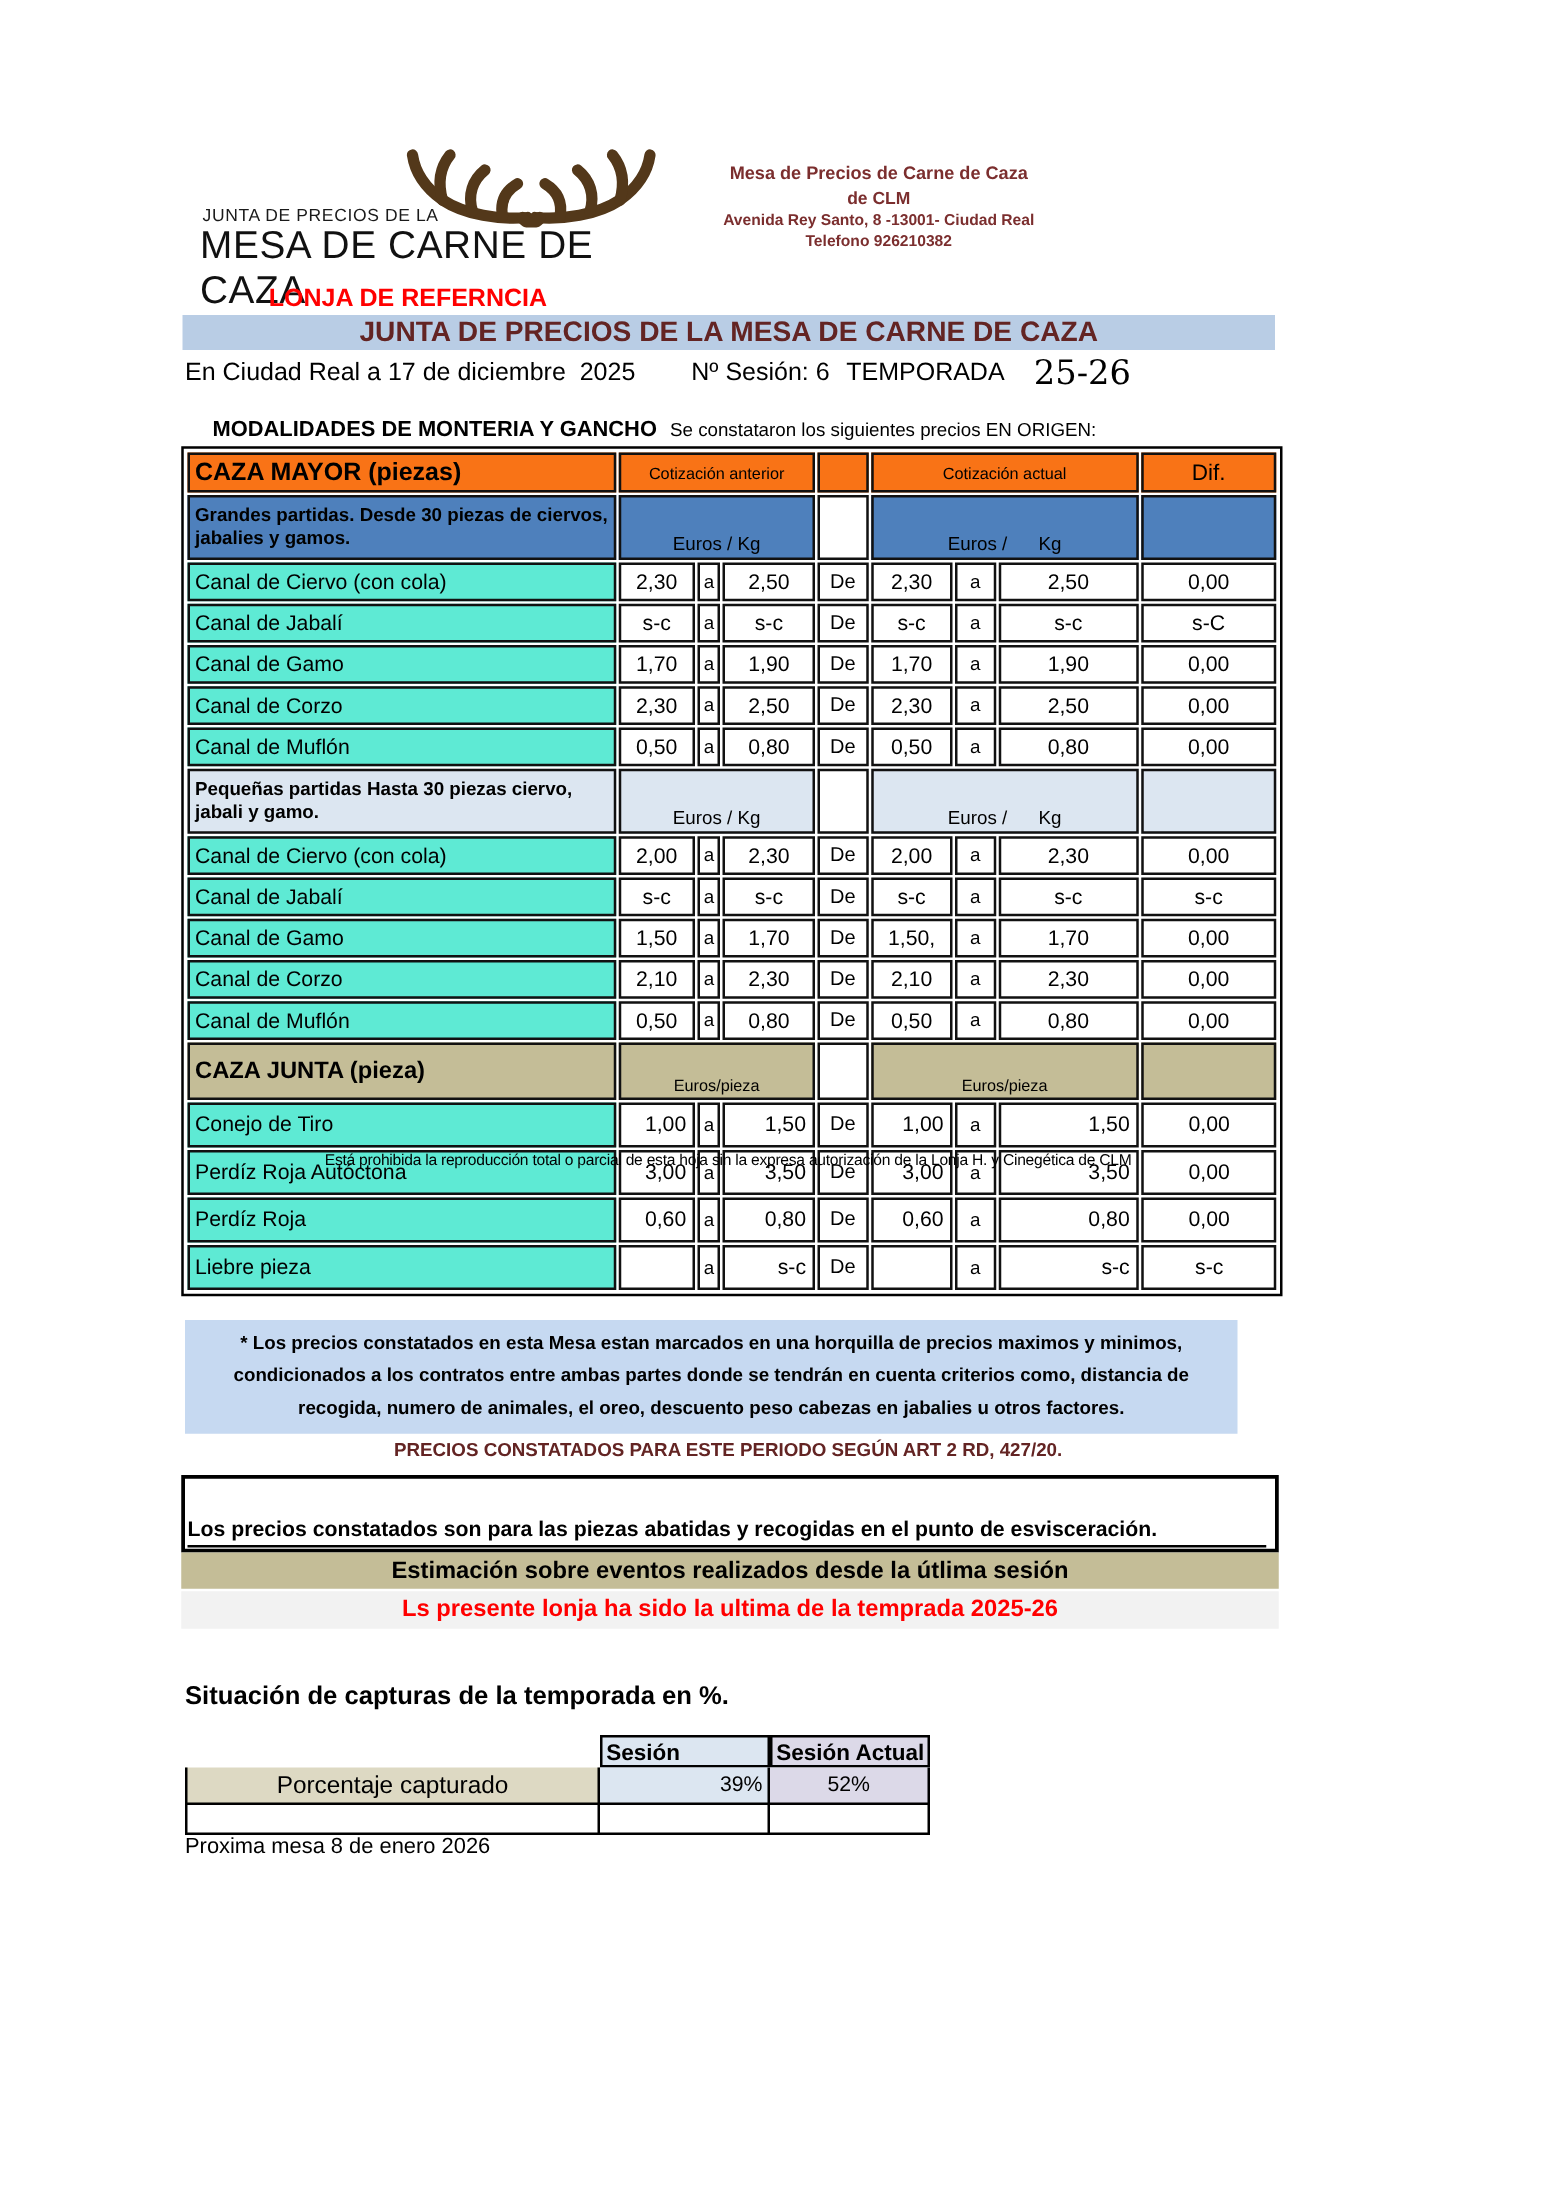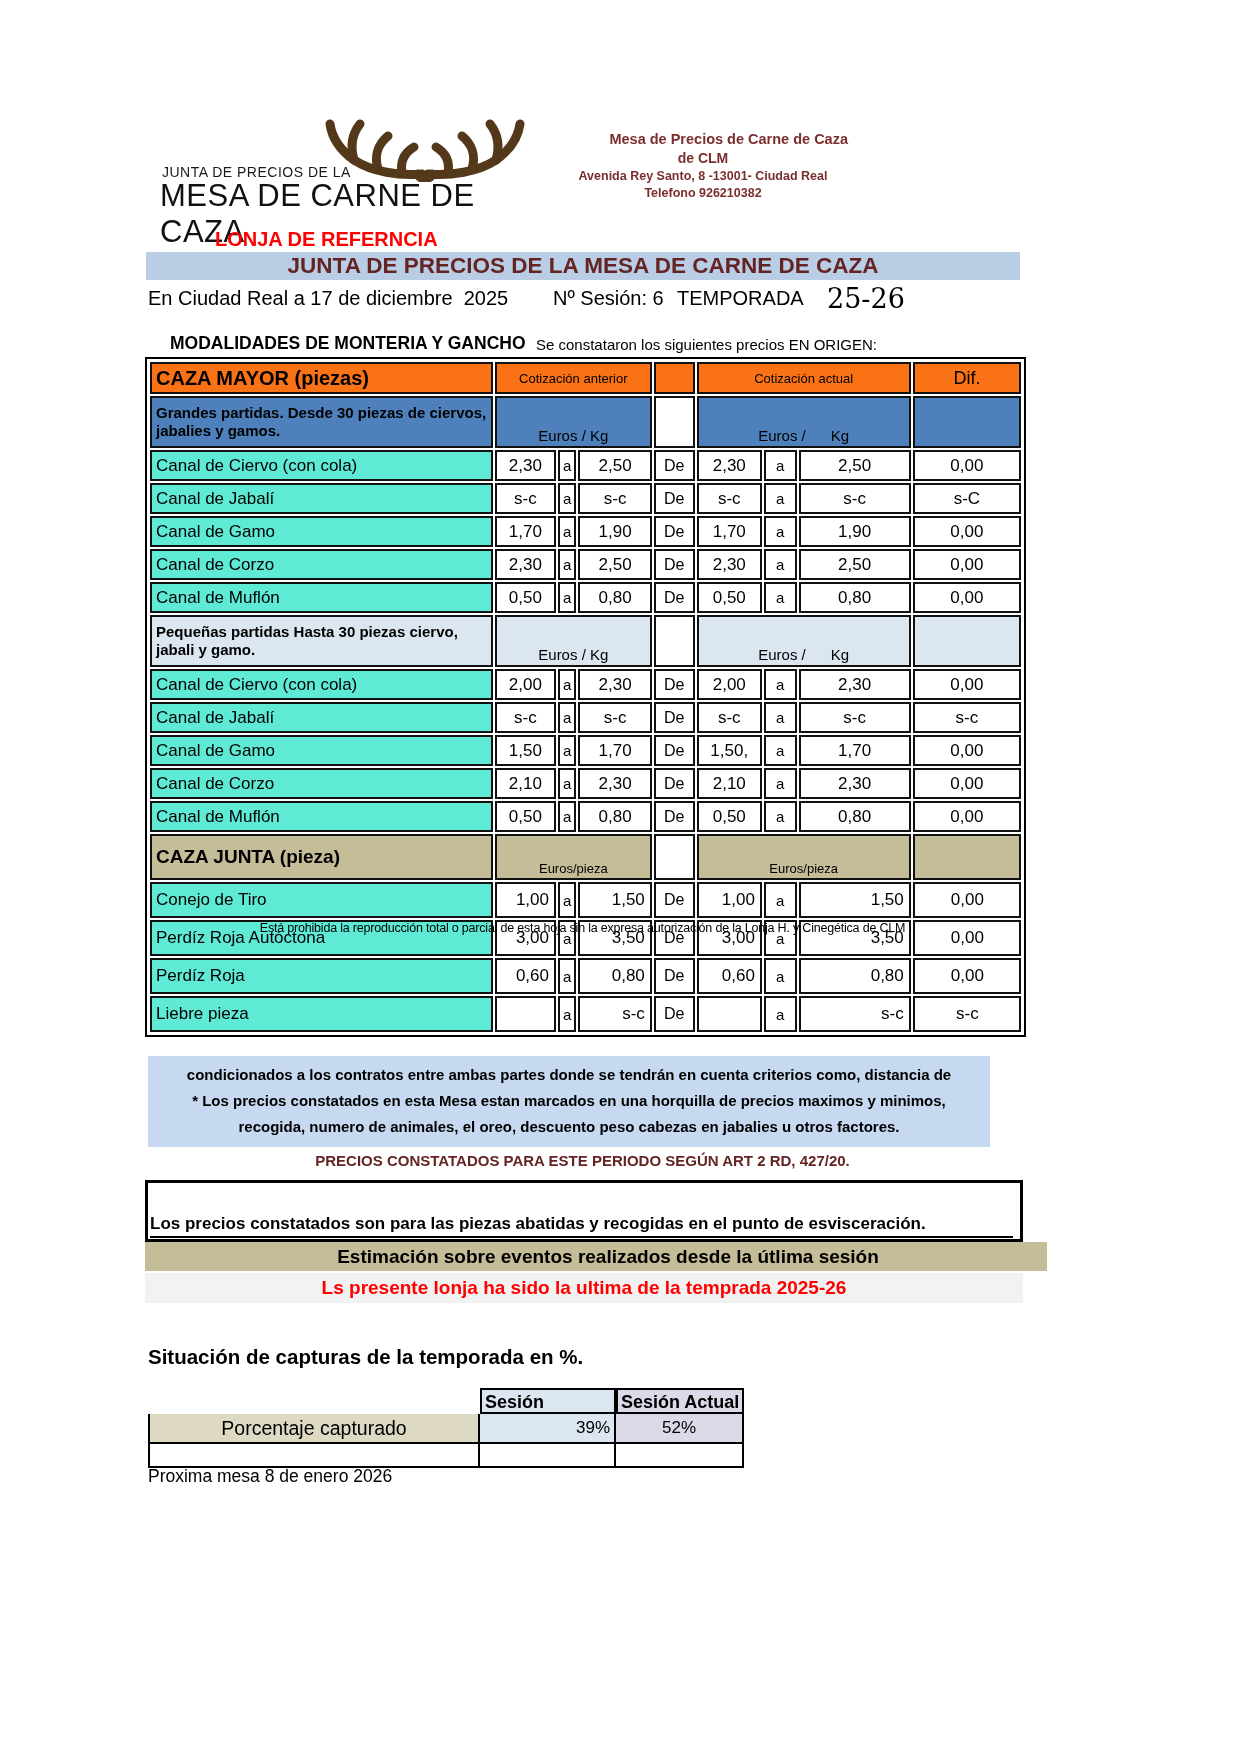--- a/index.html
+++ b/index.html
@@ -6,21 +6,21 @@
   #page{position:relative;width:1241px;height:1755px;background:#ffffff;
         font-family:"Liberation Sans", sans-serif;color:#000;overflow:hidden;}
 
   
   .logo-block{position:absolute;left:160px;top:116px;width:380px;}
   .logo-antlers{position:absolute;left:150px;top:0px;width:230px;height:66px;}
   .brand-small{position:absolute;left:2px;top:48px;font-size:14px;letter-spacing:.5px;color:#1a1a1a;}
   .brand-large{position:absolute;left:0px;top:62px;font-size:31px;letter-spacing:.5px;color:#111;}
   .contact{position:absolute;left:558px;top:130px;width:290px;text-align:center;
            color:#7b2e2e;font-weight:bold;}
-  .contact .c1{font-size:14.5px;line-height:19px;text-align:right;}
+  .contact .c1{font-size:14.5px;line-height:19px;}
   .contact .c2{font-size:14px;line-height:19px;}
   .contact .c3{font-size:12.5px;line-height:17px;}
   .contact .c4{font-size:12.5px;line-height:17px;}
 
   
   .lonja{position:absolute;left:215px;top:228px;color:#ff0000;font-weight:bold;font-size:20px;}
   .banner{position:absolute;left:146px;top:252px;width:874px;height:28px;background:#b9cde5;
           color:#632423;font-weight:bold;font-size:22.5px;text-align:center;line-height:28px;}
   .dateline{position:absolute;left:148px;top:287px;font-size:20px;white-space:pre;}
   .session{position:absolute;left:553px;top:287px;font-size:20px;}
@@ -63,21 +63,21 @@
   .prohibition{position:absolute;left:145px;top:921px;width:875px;text-align:center;
                font-size:12.5px;letter-spacing:-0.2px;}
   .bluebox{position:absolute;left:148px;top:1056px;width:842px;background:#c6d9f1;
            text-align:center;font-weight:bold;font-size:15px;line-height:26px;padding:6px 0 7px 0;}
   .maroon-line{position:absolute;left:145px;top:1152px;width:875px;text-align:center;
                color:#632423;font-weight:bold;font-size:15px;}
   .blackbox{position:absolute;left:145px;top:1180px;width:872px;height:56px;border:3px solid #000;}
   .blackbox .bb-text{position:absolute;left:2px;bottom:1px;font-weight:bold;font-size:17px;
                      border-bottom:2px solid #000;width:99%;padding-bottom:2px;}
   .khakibar{position:absolute;left:145px;top:1242px;width:878px;height:29px;background:#c4bd97;
-            text-align:center;font-weight:bold;font-size:19px;line-height:29px;padding-left:24px;}
+            text-align:center;font-weight:bold;font-size:19px;line-height:29px;}
   .graybar{position:absolute;left:145px;top:1273px;width:878px;height:30px;background:#f2f2f2;
            text-align:center;color:#ff0000;font-weight:bold;font-size:19px;line-height:30px;}
   .situacion{position:absolute;left:148px;top:1345px;font-weight:bold;font-size:20.5px;}
 
   
   .captures{position:absolute;left:148px;top:1388px;}
   .cap-grid{display:grid;grid-template-columns:332px 136px 128px;}
   .cap-cell{border:2px solid #000;box-sizing:border-box;}
   .cap-empty{border:none;}
   .cap-h{font-weight:bold;font-size:18px;height:26px;line-height:24px;padding-left:3px;}
@@ -327,22 +327,22 @@
             <td class="num">s-c</td>
             <td class="dif">s-c</td>
           </tr>
         </tbody>
     </table>
   </div>
 
   <div class="prohibition">Está prohibida la reproducción total o parcial de esta hoja sin la expresa autorización de la Lonja H. y Cinegética de CLM</div>
 
   <div class="bluebox">
+    <div>* Los precios constatados en esta Mesa estan marcados en una horquilla de precios maximos y minimos,</div>
     <div>condicionados a los contratos entre ambas partes donde se tendrán en cuenta criterios como, distancia de</div>
-    <div>* Los precios constatados en esta Mesa estan marcados en una horquilla de precios maximos y minimos,</div>
     <div>recogida, numero de animales, el oreo, descuento peso cabezas en jabalies u otros factores.</div>
   </div>
 
   <div class="maroon-line">PRECIOS CONSTATADOS PARA ESTE  PERIODO SEGÚN ART 2 RD, 427/20.</div>
 
   <div class="blackbox">
     <div class="bb-text">Los precios constatados son para las piezas abatidas y recogidas en el punto de esvisceración.</div>
   </div>
 
   <div class="khakibar">Estimación sobre eventos realizados desde la útlima sesión</div>

